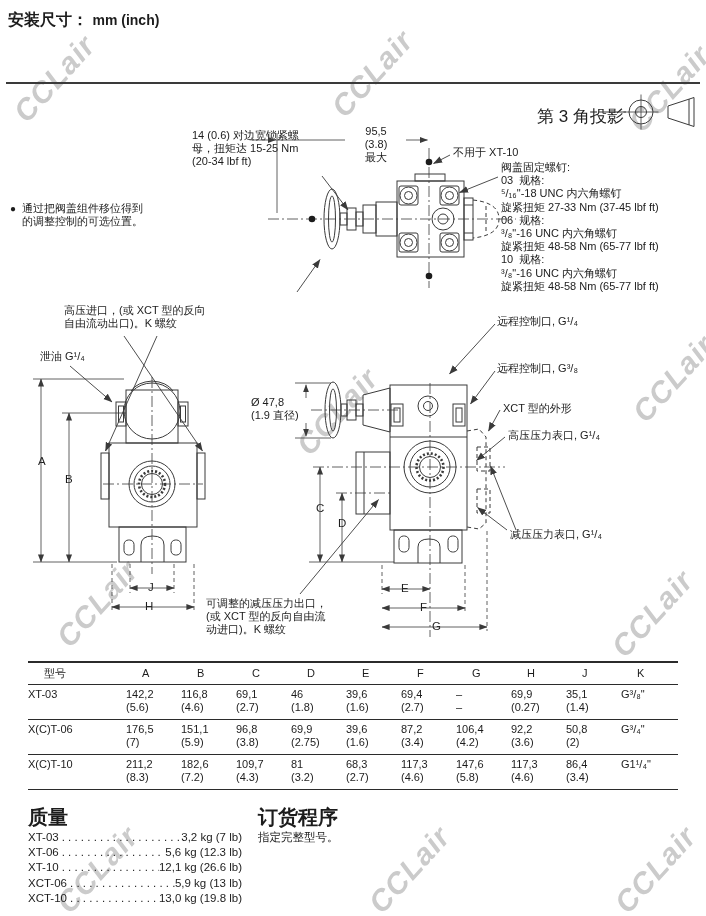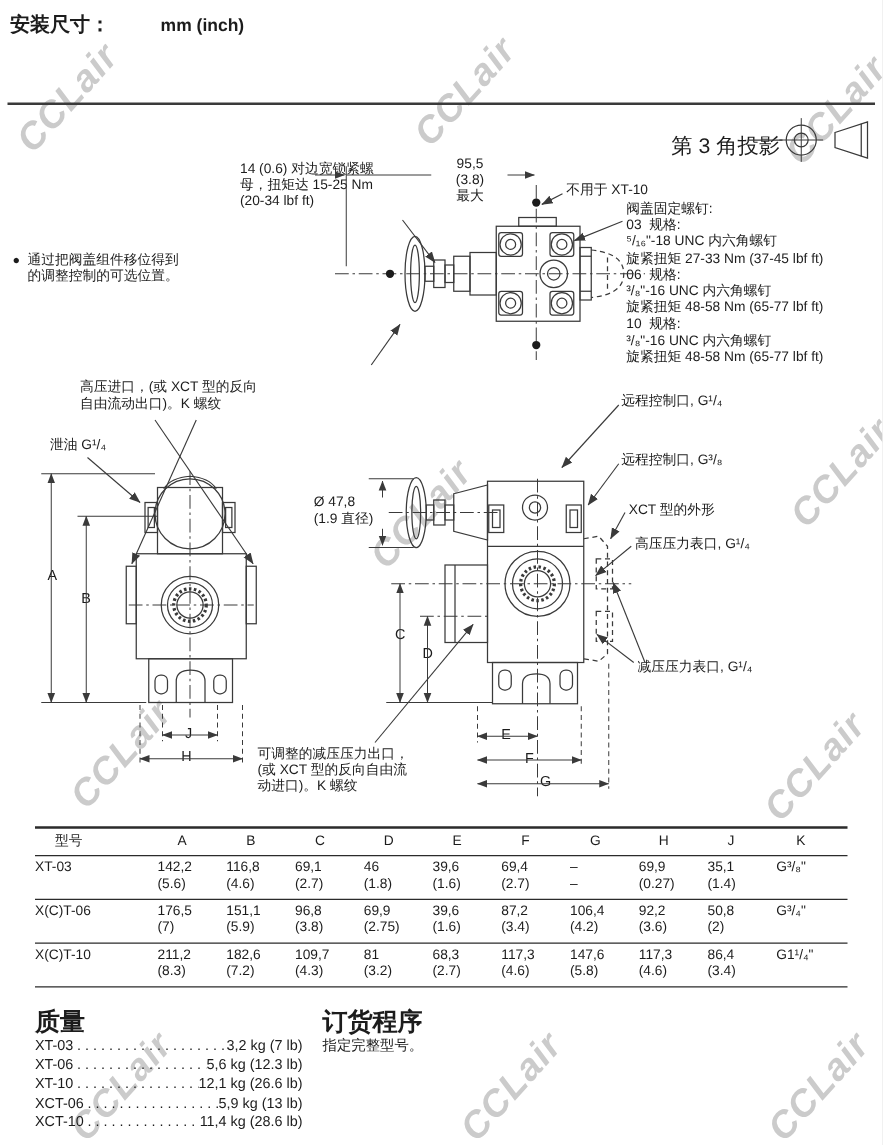--- a/index.html
+++ b/index.html
@@ -9,21 +9,21 @@
   
   .wm{position:absolute;width:120px;height:40px;color:#cbcbcb;font-size:30px;font-weight:bold;
       font-style:italic;transform:rotate(-48deg);letter-spacing:1px;user-select:none;
       white-space:nowrap;z-index:0;}
   .fg{position:absolute;inset:0;z-index:1;}
   svg.linework{position:absolute;left:0;top:0;pointer-events:none;z-index:1;}
   .abs{position:absolute;}
   .note{font-size:11px;line-height:13.2px;white-space:pre-wrap;}
   .dimlbl{position:absolute;background:#fff;padding:0 3px;font-size:11.5px;line-height:12px;z-index:2;}
   .title{font-size:16px;font-weight:bold;}
-  .unit{font-size:14px;font-weight:600;margin-left:36px;}
+  .unit{font-size:14px;font-weight:600;}
   .section{font-size:12px;font-weight:600;white-space:pre;}
   .projlbl{font-size:17px;}
   .hr{position:absolute;left:6px;top:82px;width:694px;border-top:2px solid #3a3a3a;}
   
   .tbl{position:absolute;left:28px;top:661px;width:650px;border-top:2px solid #2b2b2b;
        border-bottom:1.5px solid #2b2b2b;font-size:11px;z-index:1;}
   .tr{display:grid;grid-template-columns:98px repeat(9,55px) 57px;align-items:start;}
   .tr.th{border-bottom:1.5px solid #2b2b2b;}
   .tr.dr{border-bottom:1.5px solid #2b2b2b;}
   .tr.dr:last-child{border-bottom:none;}
@@ -273,21 +273,21 @@
           <span class="v">12,1 kg (26.6 lb)</span>
       </div>
       <div class="wrow">
         <span class="m">XCT-06</span>
           <span class="dots">. . . . . . . . . . . . . . . . . . . . . . . . . . . .</span>
           <span class="v">5,9 kg (13 lb)</span>
       </div>
       <div class="wrow">
         <span class="m">XCT-10</span>
           <span class="dots">. . . . . . . . . . . . . . . . . . . . . . . . . . . .</span>
-          <span class="v">11,4 kg (28.6 lb)</span>
+          <span class="v">13,0 kg (19.8 lb)</span>
       </div>
     </div>
 
     <div class="abs h2" style="left:258px;top:804px">订货程序</div>
     <div class="abs note" style="left:258px;top:831px;font-size:11.5px">指定完整型号。</div>
   </div>
 
   <svg class="linework" width="706" height="916" viewBox="0 0 706 916" stroke="#3a3a3a" stroke-width="1" fill="none">
     <defs>
       <marker id="ah" viewBox="0 0 10 10" refX="9.5" refY="5" markerWidth="10" markerHeight="10" orient="auto-start-reverse">

